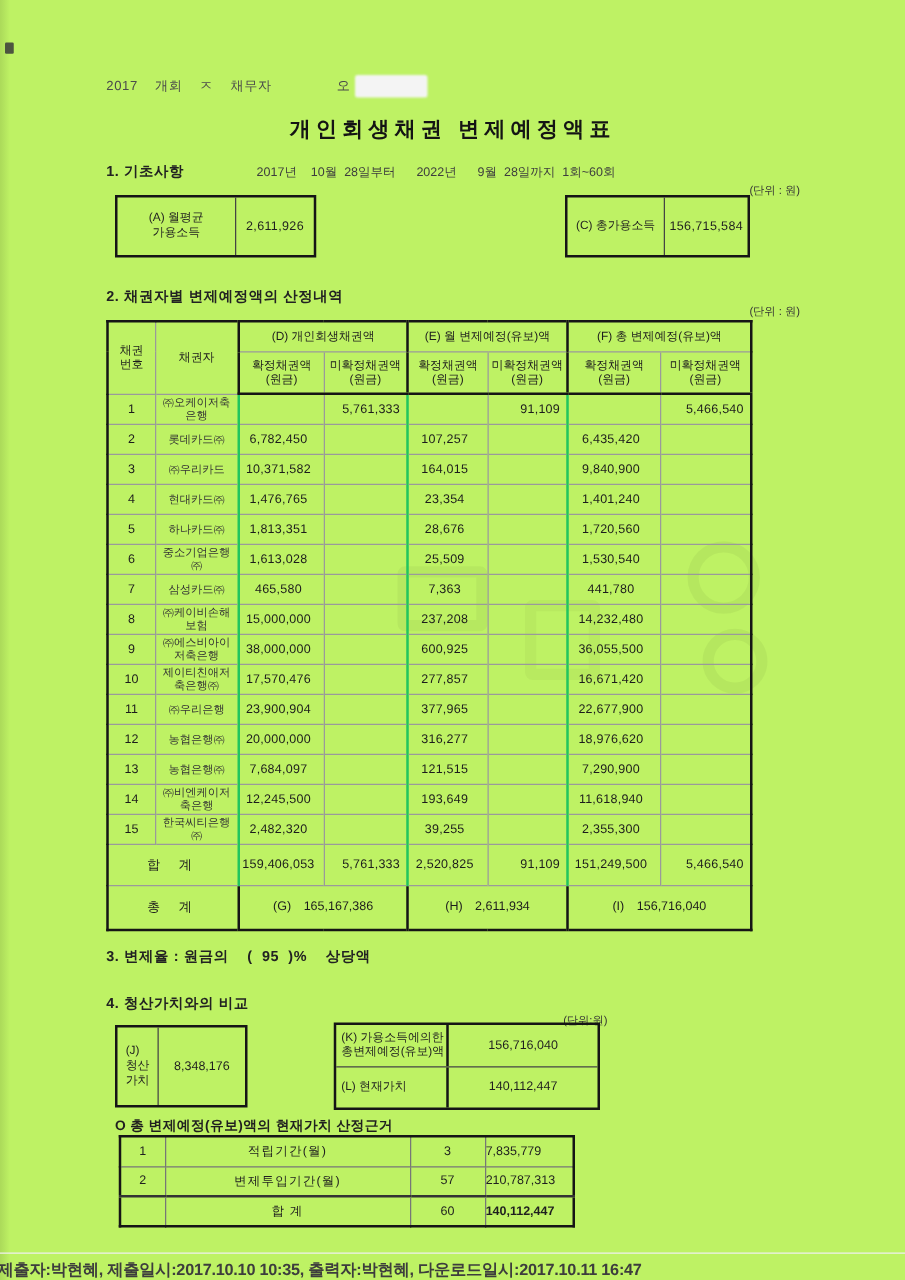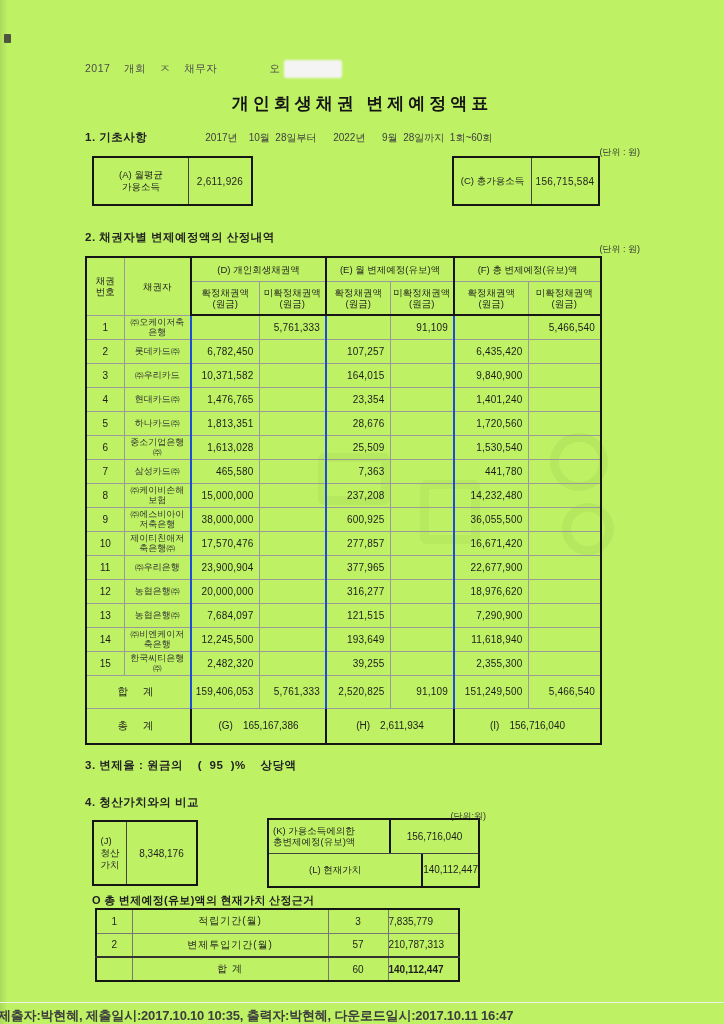--- a/index.html
+++ b/index.html
@@ -61,21 +61,21 @@
   .main-table thead tr:nth-child(2) th:nth-child(odd){ border-left:2px solid #151515; }
   .main-table thead tr:nth-child(2) th:nth-child(even){ border-left:1px solid #9a9a9a; }
   .main-table thead th.h-name { border-left:1px solid #9a9a9a; }
   .main-table thead th.h-grp { border-left:2px solid #151515; }
   .main-table thead tr:nth-child(2) th { border-bottom:2px solid #151515; }
   .main-table td { height:24px; vertical-align:middle; }
   .main-table td.c-no { text-align:center; font-size:10px; }
   .main-table td.c-name { text-align:center; font-size:9px; line-height:10.5px;
     word-break:break-all; padding:0 2px; border-left:1px solid #9a9a9a; color:#333; }
   .main-table td.num { text-align:right; padding-right:5px; letter-spacing:.2px; }
-  .main-table td.gl { border-left:2px solid #1d4ed8; }
+  .main-table td.gl { border-left:2px solid #22c55e;text-align:center; }
   .main-table td.tl { border-left:1px solid #9a9a9a; }
   .main-table tr.sum-row td { height:33px; }
   .main-table tr.sum-row td.lbl { text-align:center; letter-spacing:6px; font-size:10.5px; }
   .main-table tr.total-row td { height:36px; }
   .main-table tr.total-row td.lbl { text-align:center; letter-spacing:6px; font-size:10.5px; }
   .main-table tr.total-row td.merged { border-left:2px solid #151515; }
   .main-table tr.total-row .pair { display:flex; justify-content:center; gap:10px; }
 
   .s3-line { top:758px; left:85px; font-size:11.5px; font-weight:700;
     color:#222; white-space:pre; letter-spacing:.5px; }
@@ -85,22 +85,22 @@
   .jbox { position:absolute; top:820px; left:92px; width:106px; height:66px;
     border:2px solid #151515; display:flex; }
   .jbox .lb { width:33px; border-right:1px solid #444; display:flex;
     flex-direction:column; justify-content:center; align-items:center;
     font-size:9.5px; line-height:12px; }
   .jbox .vl { flex:1; display:flex; align-items:center; justify-content:center;
     font-size:10px; }
   .klbox { position:absolute; top:818px; left:267px; width:213px; height:70px;
     border:2px solid #151515; display:flex; flex-direction:column; }
   .klbox .row { flex:1; display:flex; }
-  .klbox .row + .row { border-top:1px solid #444;padding-left:36px; }
-  .klbox .lb { width:122px; border-right:2px solid #151515; display:flex;
+  .klbox .row + .row { border-top:1px solid #444; }
+  .klbox .lb { width:90px; border-right:2px solid #151515; display:flex;
     flex-direction:column; justify-content:center; padding-left:4px;
     font-size:9.5px; line-height:11.5px; white-space:pre-line; }
   .klbox .vl { flex:1; display:flex; align-items:center; justify-content:center;
     font-size:10px; }
 
   .pv-h { top:893px; left:92px; font-size:11px; font-weight:700; letter-spacing:.3px; }
   .pv-table { top:908px; left:95px; width:363px; border-collapse:collapse;
     table-layout:fixed; font-size:10px; border:2px solid #151515; }
   .pv-table td { border:1px solid #777; height:24px; text-align:center;
     vertical-align:middle; }

